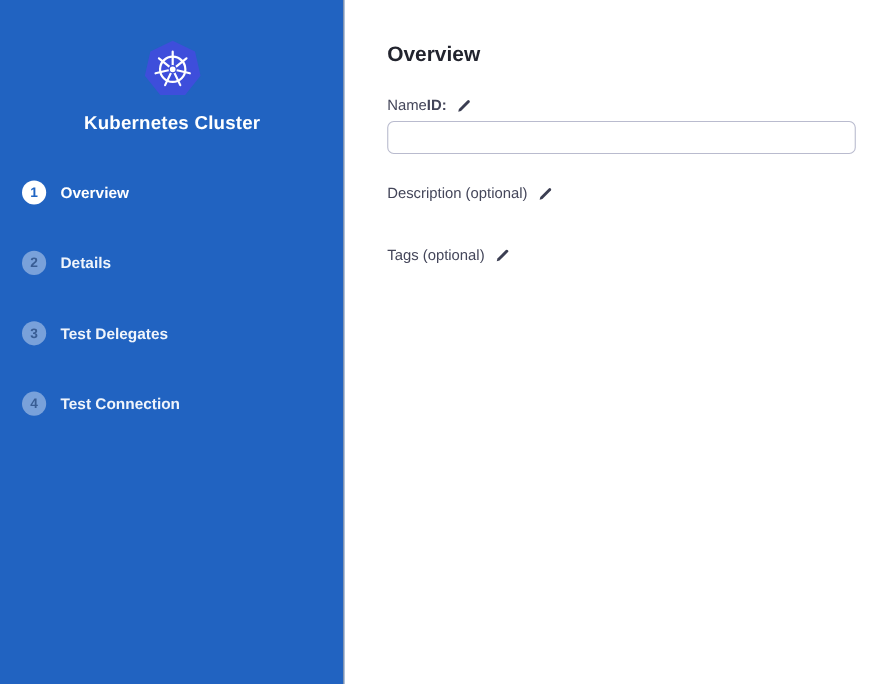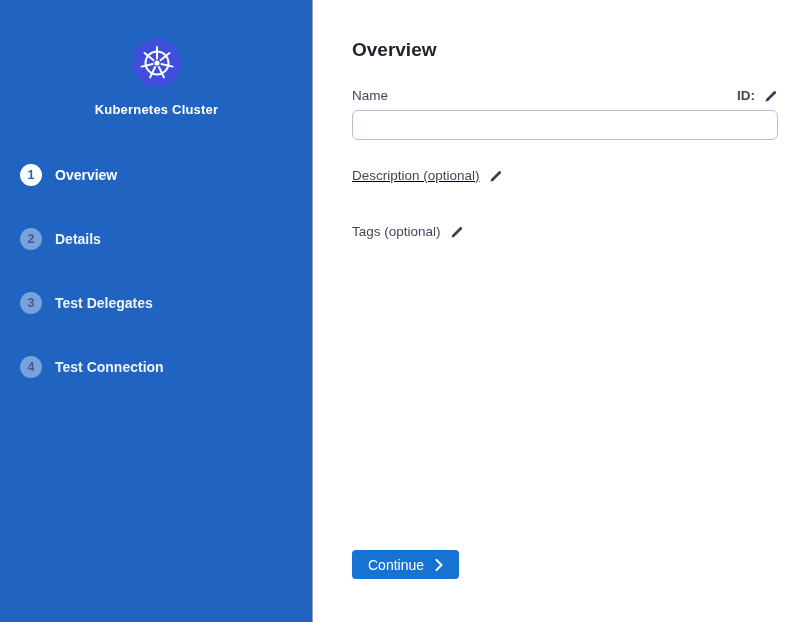--- a/index.html
+++ b/index.html
@@ -19,21 +19,21 @@
     box-sizing: border-box;
   }
   .logo-wrap {
     position: absolute; top: 36px; left: 0; width: 313px;
     display: flex; justify-content: center;
   }
   .k8s-badge { width: 52px; height: 52px; display: block; }
   .sidebar-title {
     position: absolute; top: 102px; left: 0; width: 313px;
     text-align: center;
-    color: #ffffff; font-size: 13px; font-weight: bold;
+    color: #ffffff; font-size: 17px; font-weight: bold;
     letter-spacing: 0.2px;
   }
   .steps { position: absolute; top: 164px; left: 20px; right: 10px; }
   .step {
     display: flex; align-items: center;
     height: 22px; margin-bottom: 42px;
     cursor: pointer;
   }
   .step-badge {
     width: 22px; height: 22px; border-radius: 50%;
@@ -53,41 +53,41 @@
   
   .content { position: absolute; left: 314px; top: 0; right: 0; bottom: 0; background: #ffffff; }
   .page-title {
     position: absolute; top: 26px; left: 38px;
     font-size: 19px; font-weight: bold; color: #22242e;
   }
   .field-zone { position: absolute; left: 38px; right: 33px; top: 0; }
 
   .name-row {
     position: absolute; top: 88px; left: 0; right: 0;
-    display: flex; align-items: center; justify-content: space-between;
+    display: flex; align-items: center; 
   }
   .field-label { font-size: 13.5px; color: #44465a; }
   .id-wrap { display: flex; align-items: center; gap: 9px; font-weight: bold; }
   .edit-btn {
     background: none; border: none; padding: 0; margin: 0;
     cursor: pointer; display: inline-flex; align-items: center;
   }
   .name-input {
     position: absolute; top: 110px; left: 0; right: 0;
     height: 30px; box-sizing: border-box;
     border: 1px solid #b9bbce; border-radius: 6px;
     background: #ffffff; outline: none;
     font-size: 14px; color: #22242e; padding: 0 10px;
     width: 100%;
   }
   .opt-row {
     position: absolute; left: 0;
     display: flex; align-items: center; gap: 9px;
   }
-  .opt-row.description { top: 168px; text-decoration: underline; }
+  .opt-row.description { top: 168px; }
   .opt-row.tags { top: 200px; margin-top: 24px; }
 
   .continue-btn {
     position: absolute; top: 550px; left: 38px;
     height: 29px; padding: 0 16px;
     background: #1673d3; border: none; border-radius: 4px;
     color: #ffffff; font-size: 14px; font-weight: 500;
     font-family: "Liberation Sans", sans-serif;
     display: inline-flex; align-items: center; gap: 11px;
     cursor: pointer;
@@ -168,21 +168,15 @@
       <div class="opt-row tags">
         <span class="field-label">Tags (optional)</span>
         <button class="edit-btn">
           <svg width="14" height="14" viewBox="0 0 14 14">
             <path d="M1.6 12.6 L2.2 10 L9.9 2.3 A1.35 1.35 0 0 1 11.8 4.2 L4.1 11.9 Z" fill="#3b3e52"></path>
           </svg>
         </button>
       </div>
     </div>
 
-    <button class="continue-btn">
-      <span>Continue</span>
-      <svg width="8" height="12" viewBox="0 0 8 12">
-        <path d="M1.5 1 L6.5 6 L1.5 11" stroke="#ffffff" stroke-width="2" fill="none" stroke-linecap="round" stroke-linejoin="round"></path>
-      </svg>
-    </button>
   </main>
 
 </div>
 
 </body></html>

